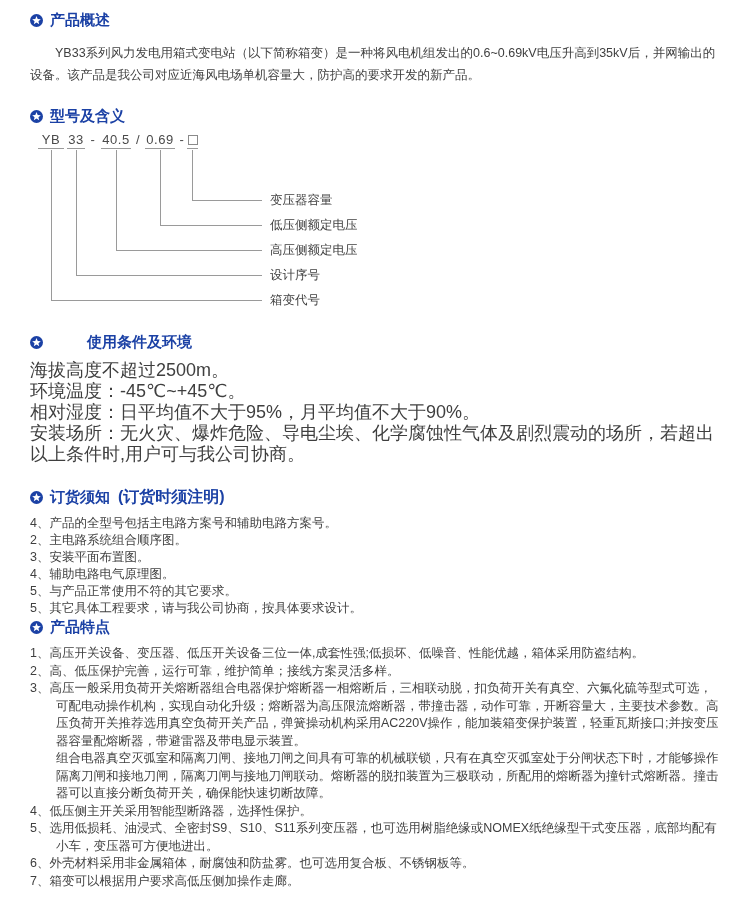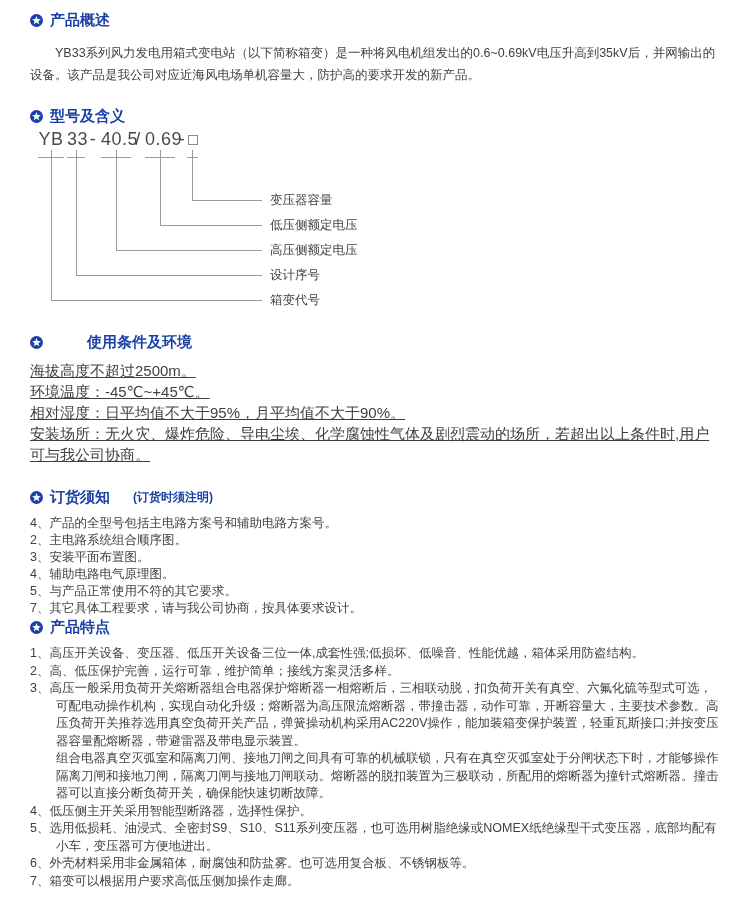--- a/index.html
+++ b/index.html
@@ -13,52 +13,52 @@
     padding:8px 30px 0 30px;overflow:hidden;
     font-family:"Liberation Sans","DejaVu Sans",sans-serif;
     color:var(--text);
   }
   .sec-title{
     display:flex;align-items:center;gap:7px;
     color:var(--blue);font-size:15px;font-weight:bold;
     line-height:20px;margin:0;
   }
   .sec-title .bullet{width:13px;height:13px;display:inline-flex;flex:0 0 13px;}
-  .sec-sub{font-size:12px;font-weight:600;margin-left:16px;}
+  .sec-sub{font-size:16px;font-weight:600;margin-left:1px;}
   .mt-overview{margin-top:2px;}
   .mt-model{margin-top:20px;}
   .mt-cond{margin-top:22px;gap:44px;}
   .mt-order{margin-top:22px;}
   .mt-feat{}
 
   .overview-body{
     margin:12px 0 0 0;font-size:12.5px;line-height:22px;
     text-indent:2em;
   }
 
   
   .diagram{position:relative;height:178px;margin-top:6px;}
   .seg{
     position:absolute;top:0;height:15px;line-height:15px;
-    font-size:18px;color:#4a4a4a;text-align:center;
+    font-size:13px;color:#4a4a4a;text-align:center;
     letter-spacing:0.5px;border-bottom:1px solid var(--line);
-    padding-bottom:10px;
+    padding-bottom:1px;
   }
   .seg.sep{border-bottom:none;}
   .seg.boxwrap{display:flex;align-items:center;justify-content:center;}
   .code-box{width:8px;height:8px;border:1px solid #8a8a8a;background:#fff;}
   .vline{position:absolute;width:1px;background:var(--line);top:18px;}
   .hline{position:absolute;height:1px;background:var(--line);}
   .dlabel{
     position:absolute;left:240px;font-size:12.5px;color:var(--text);
     transform:translateY(-50%);white-space:nowrap;
   }
 
   .cond-list{margin-top:8px;}
-  .cond-line{font-size:15px;line-height:21px;text-decoration:underline;}
+  .cond-line{font-size:18px;line-height:21px;}
 
   .order-list{margin-top:8px;}
   .order-item{font-size:12.5px;line-height:17px;}
 
   .feat-list{margin-top:8px;}
   .feat-item{
     font-size:12.5px;line-height:17.5px;
     padding-left:26px;text-indent:-26px;
     white-space:pre-line;
   }
@@ -150,21 +150,21 @@
     </span>
     <span>订货须知</span>
     <span class="sec-sub">(订货时须注明)</span>
   </h2>
   <div class="order-list">
     <div class="order-item">4、产品的全型号包括主电路方案号和辅助电路方案号。</div>
     <div class="order-item">2、主电路系统组合顺序图。</div>
     <div class="order-item">3、安装平面布置图。</div>
     <div class="order-item">4、辅助电路电气原理图。</div>
     <div class="order-item">5、与产品正常使用不符的其它要求。</div>
-    <div class="order-item">7、其它具体工程要求，请与我公司协商，按具体要求设计。</div>
+    <div class="order-item">5、其它具体工程要求，请与我公司协商，按具体要求设计。</div>
   </div>
 </section>
 
 <section>
   <h2 class="sec-title mt-feat">
     <span class="bullet">
       <svg viewBox="0 0 16 16" width="13" height="13">
         <circle cx="8" cy="8" r="8" fill="#1B41A5"></circle>
         <path d="M8 2.6 L9.5 6.1 L13.3 6.4 L10.4 8.9 L11.3 12.6 L8 10.5 L4.7 12.6 L5.6 8.9 L2.7 6.4 L6.5 6.1 Z" fill="#ffffff"></path>
       </svg>

